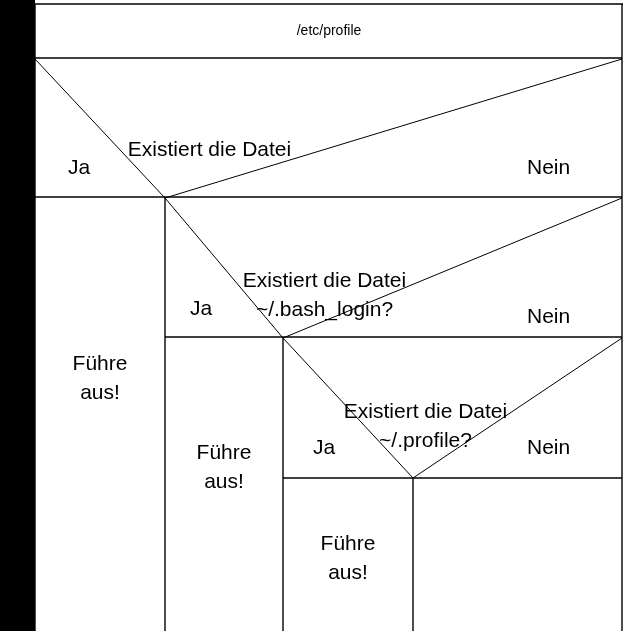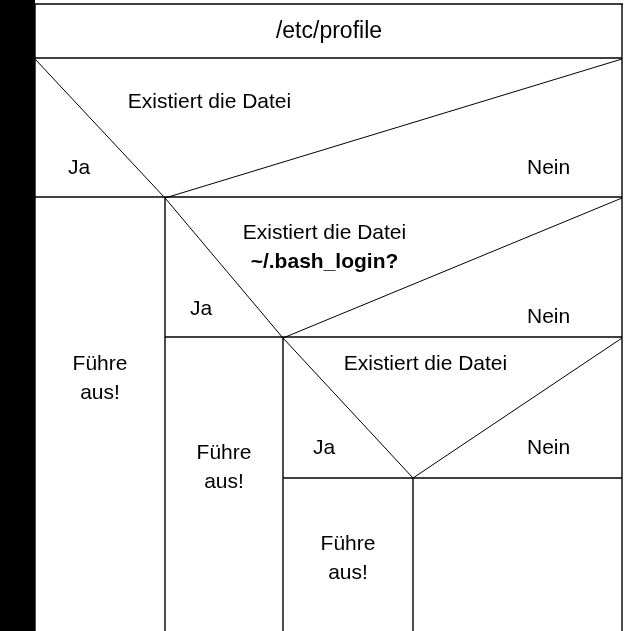--- a/index.html
+++ b/index.html
@@ -42,23 +42,23 @@
     line-height: 29px;
     white-space: pre;
     text-align: center;
     letter-spacing: 0px;
   }
   .root-title {
     text-align: center;
     width: 588px;
     left: 35px;
     top: 16px;
-    font-size: 23px;
+    font-size: 14px;
   }
-  .q-text { text-align: center; }
+  .q-text { text-align: center; margin-top: 48px; }
 </style>
 </head>
 <body>
 
 <div id="canvas">
 
   <div id="leftbar"></div>
 
   <svg class="lines" viewBox="0 0 625 631" preserveAspectRatio="none" aria-hidden="true">
 
@@ -85,25 +85,26 @@
     <line x1="622" y1="338" x2="413" y2="478" stroke-width="1"></line>
   </svg>
 
   <div class="lbl root-title">/etc/profile</div>
 
   <div class="lbl q-text" style="left:103px; top:86px; width:213px;">Existiert die Datei</div>
   <div class="lbl" style="left:68px; top:152px; width:40px; text-align:left;">Ja</div>
   <div class="lbl" style="left:527px; top:152px; width:60px; text-align:left;">Nein</div>
 
   <div class="lbl q-text" style="left:218px; top:217px; width:213px;">Existiert die Datei</div>
-  <div class="lbl q-text" style="left:218px; top:246px; width:213px;font-weight:bold;">~/.bash_login?</div>
+  <div class="lbl q-text" style="left:218px; top:246px; width:213px;">~/.bash_login?</div>
   <div class="lbl" style="left:190px; top:293px; width:40px; text-align:left;">Ja</div>
   <div class="lbl" style="left:527px; top:301px; width:60px; text-align:left;">Nein</div>
 
   <div class="lbl q-text" style="left:319px; top:348px; width:213px;">Existiert die Datei</div>
+  <div class="lbl q-text" style="left:319px; top:377px; width:213px;">~/.profile?</div>
   <div class="lbl" style="left:313px; top:432px; width:40px; text-align:left;">Ja</div>
   <div class="lbl" style="left:527px; top:432px; width:60px; text-align:left;">Nein</div>
 
   <div class="lbl" style="left:35px; top:348px; width:130px; text-align:center;">Führe</div>
   <div class="lbl" style="left:35px; top:377px; width:130px; text-align:center;">aus!</div>
 
   <div class="lbl" style="left:165px; top:437px; width:118px; text-align:center;">Führe</div>
   <div class="lbl" style="left:165px; top:466px; width:118px; text-align:center;">aus!</div>
 
   <div class="lbl" style="left:283px; top:528px; width:130px; text-align:center;">Führe</div>

